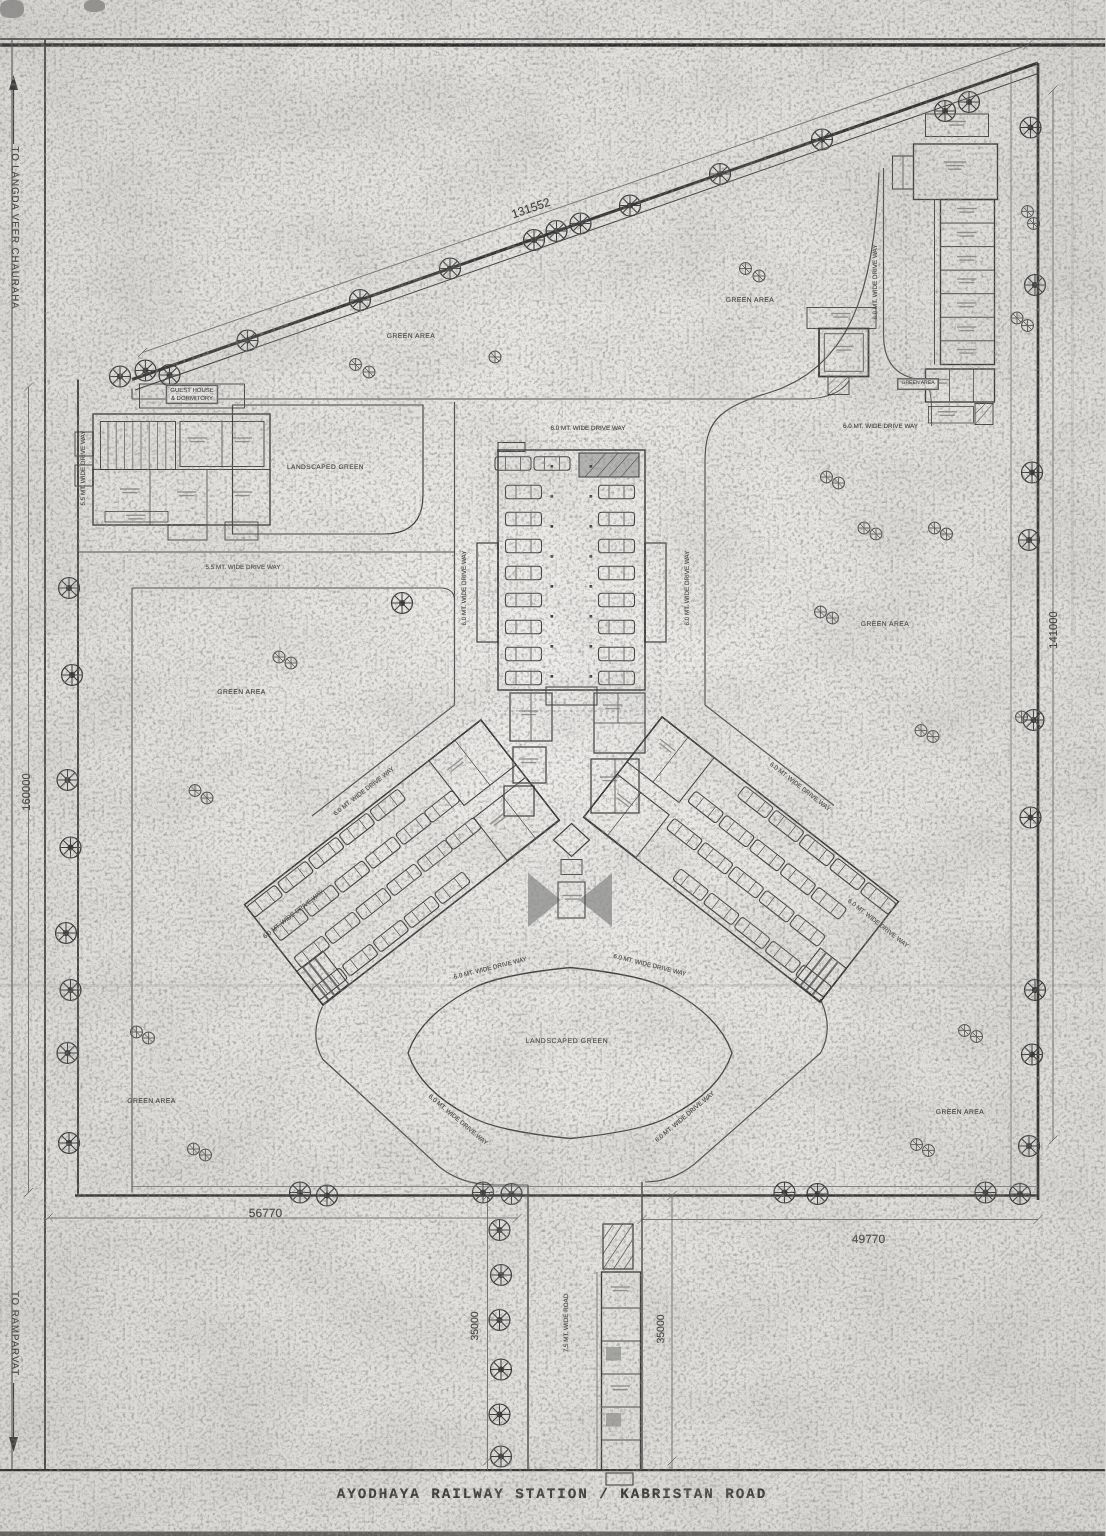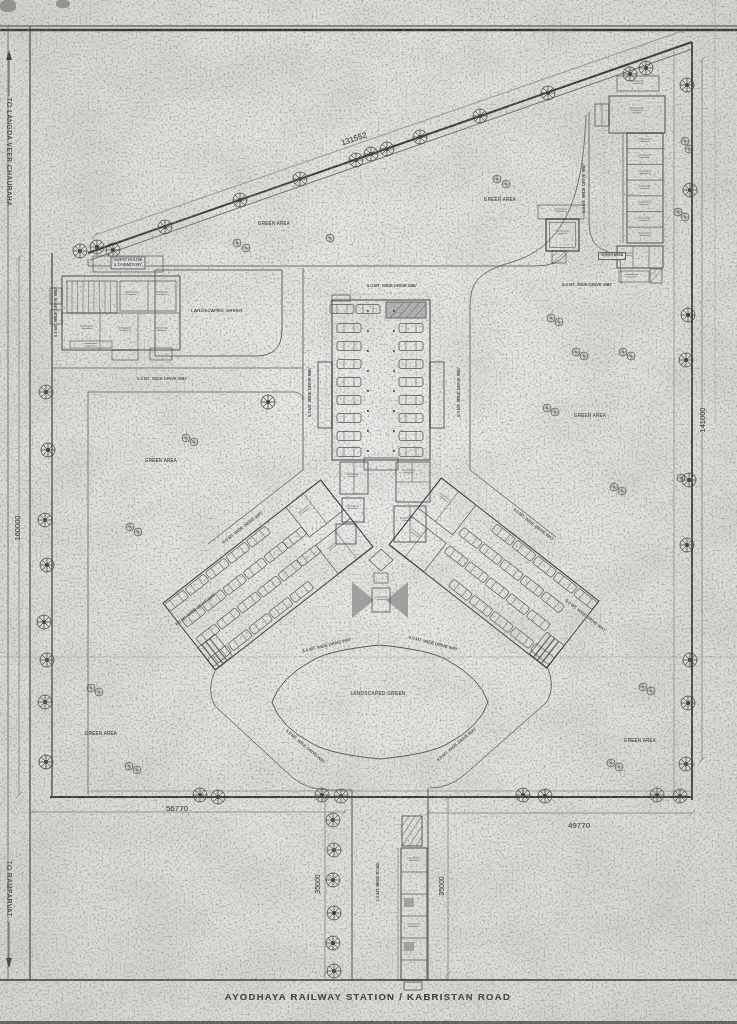--- a/index.html
+++ b/index.html
@@ -464,21 +464,21 @@
     <div class="lbl" style="left:305px;top:747px;font-size:4.2px;transform:translate(-50%,-50%) rotate(40deg);">6.0 MT. WIDE DRIVE WAY</div>
     <div class="lbl" style="left:457px;top:745px;font-size:4.2px;transform:translate(-50%,-50%) rotate(-40deg);">6.0 MT. WIDE DRIVE WAY</div>
     <div class="lbl" style="left:327px;top:646px;font-size:4.2px;transform:translate(-50%,-50%) rotate(-14deg);">6.0 MT. WIDE DRIVE WAY</div>
     <div class="lbl" style="left:433px;top:644px;font-size:4.2px;transform:translate(-50%,-50%) rotate(14deg);">6.0 MT. WIDE DRIVE WAY</div>
 
     <div class="lbl" style="left:56px;top:312px;font-size:4.2px;transform:translate(-50%,-50%) rotate(-90deg);">5.5 MT. WIDE DRIVE WAY</div>
     <div class="lbl" style="left:162px;top:379px;font-size:4.2px;">5.5 MT. WIDE DRIVE WAY</div>
 
     <div class="lbl" style="left:378px;top:882px;font-size:4.2px;transform:translate(-50%,-50%) rotate(-90deg);">7.5 MT. WIDE ROAD</div>
 
-    <div class="lbl" style="left:368px;top:997px;font-size:9.5px;font-weight:700;letter-spacing:1.3px;color:#383838;">AYODHAYA RAILWAY STATION / KABRISTAN ROAD</div>
+    <div class="lbl" style="left:368px;top:997px;font-size:9.5px;font-weight:700;letter-spacing:1.3px;color:#383838;font-family:Liberation Mono, monospace;">AYODHAYA RAILWAY STATION / KABRISTAN ROAD</div>
   </div>
 
   <div class="crease" style="left:0;top:656px;width:737px;height:2px;background:rgba(110,110,110,.14);"></div>
   <div class="crease" style="left:714px;top:0;width:2px;height:420px;background:rgba(110,110,110,.13);"></div>
   <div class="blot" style="left:0;top:0;width:16px;height:12px;"></div>
   <div class="blot" style="left:56px;top:0;width:14px;height:8px;"></div>
   <div class="crease" style="left:0;top:1021px;width:737px;height:3px;background:rgba(30,30,30,.65);"></div>
 
   <svg class="layer" width="737" height="1024" viewBox="0 0 737 1024">
     <defs>

